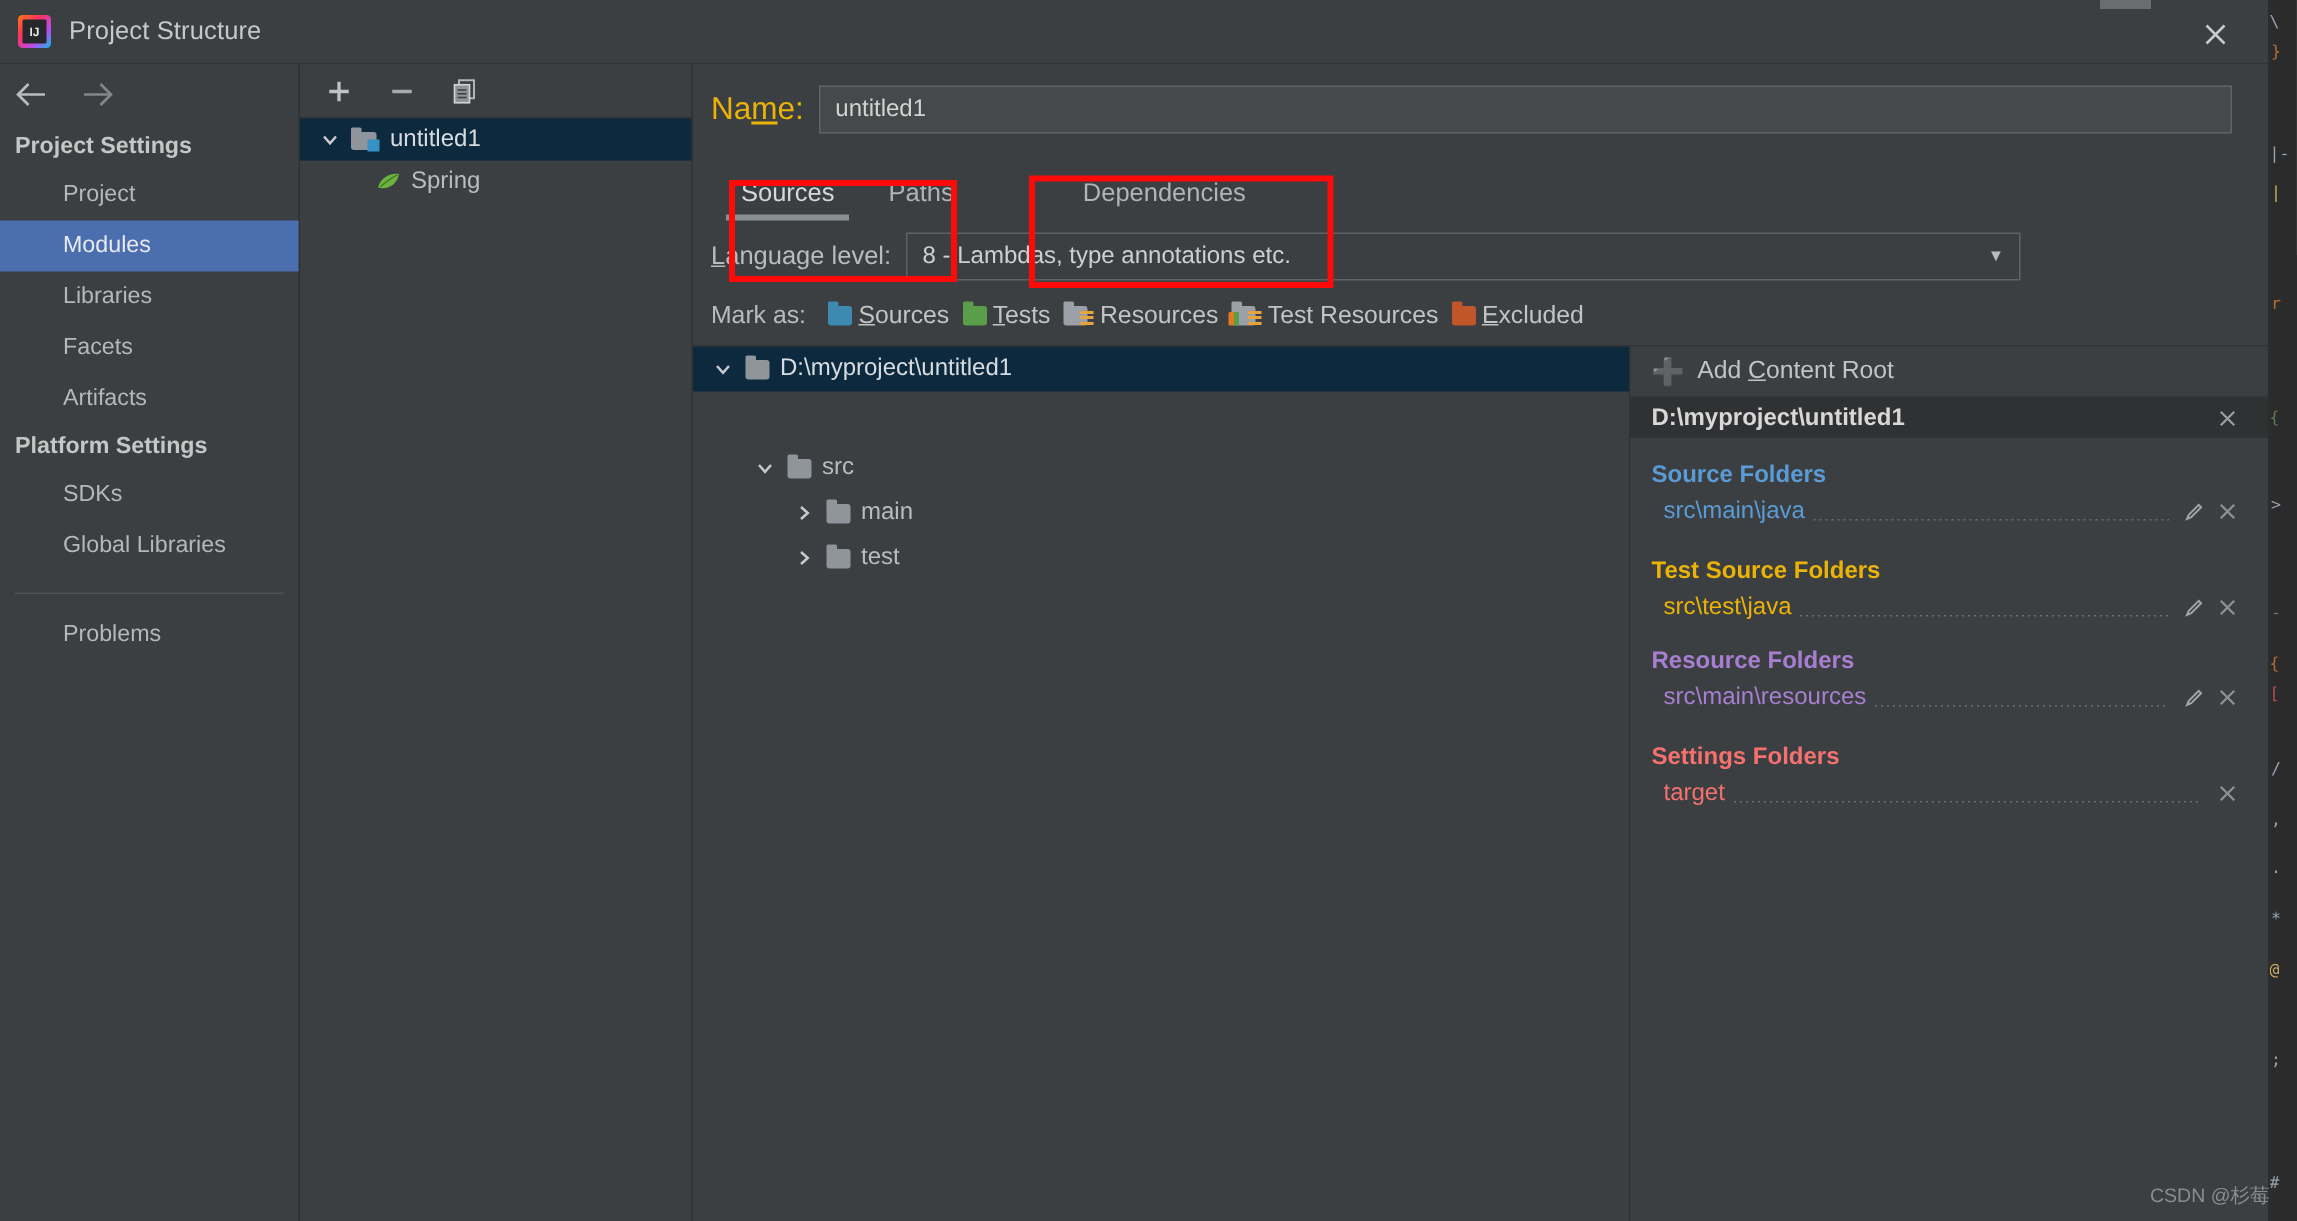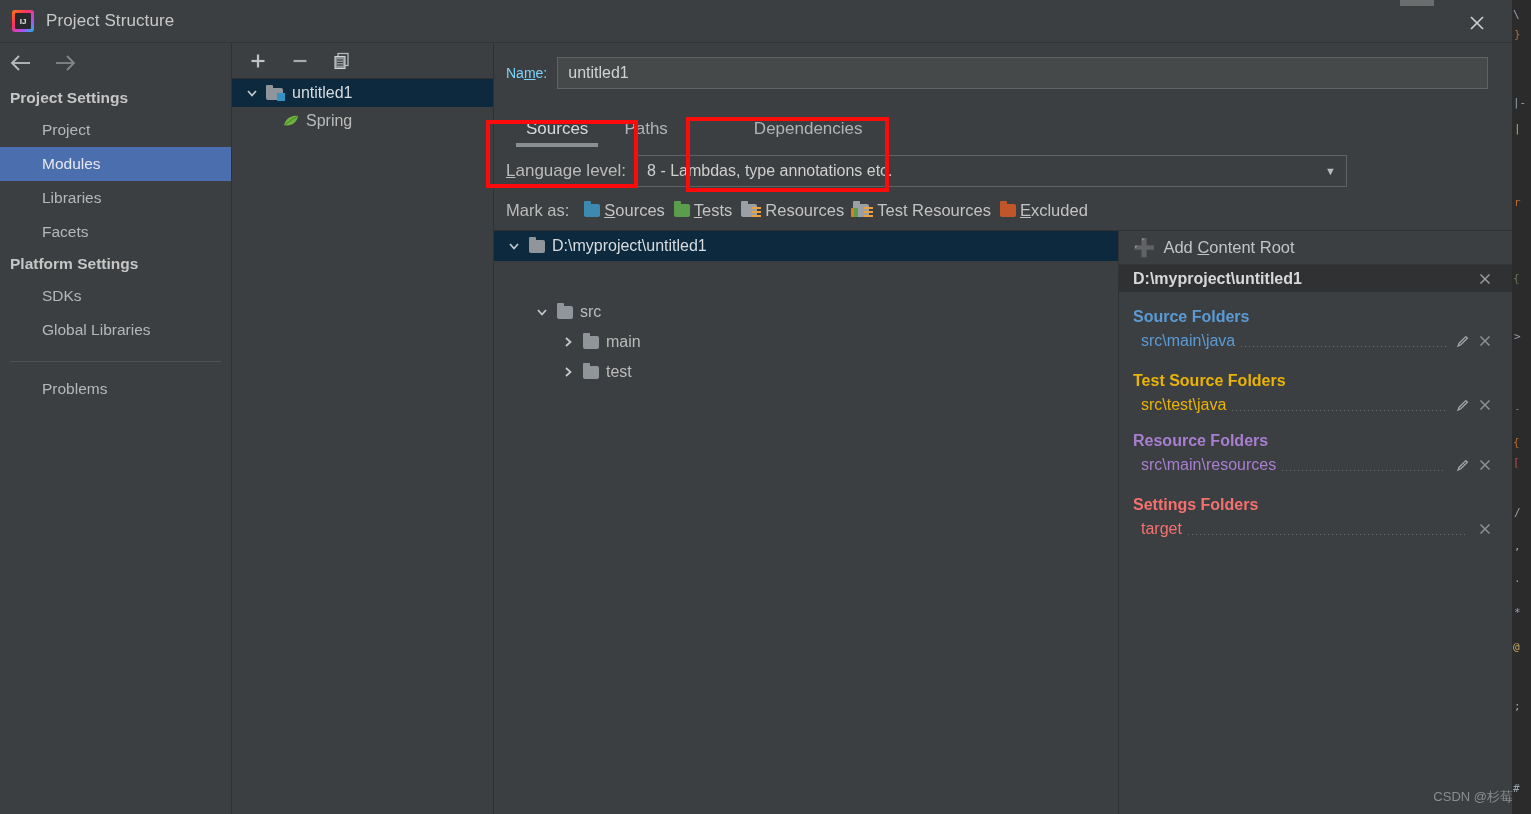--- a/index.html
+++ b/index.html
@@ -80,21 +80,21 @@
     position: absolute; right: 78px; top: 0px;
     width: 34px; height: 6px;
     background: #6a6d6e;
   }
 
   
   .body { position: relative; display: flex; height: 771px; }
 
   
   .sidebar {
-    width: 232px; flex: none;
+    width: 200px; flex: none;
     background: #3c3f41;
     border-right: 1px solid #2f3133;
     position: relative;
   }
   .nav-arrows {
     height: 40px; display: flex; align-items: center;
     padding-left: 6px; gap: 14px;
   }
   .nav-arrow { width: 30px; height: 26px; display:flex; align-items:center; justify-content:center; cursor:pointer; }
   .sec-head {
@@ -140,21 +140,21 @@
   .main {
     flex: 1; position: relative;
     background: #3c3f41;
     display: flex; flex-direction: column;
   }
   .name-row {
     display: flex; align-items: center;
     padding: 14px 24px 0 12px;
     gap: 10px;
   }
-  .name-label { font-size: 14px; color: #7dd3fc; white-space: nowrap; }
+  .name-label { font-size: 21px; color: #eab308; white-space: nowrap; }
   .name-label u { text-decoration: underline; }
   .name-input {
     flex: 1; height: 32px;
     background: #45494a; border: 1px solid #5e6365;
     color: #d2d2d2; font-size: 16px;
     padding: 0 10px;
     font-family: "Liberation Sans", sans-serif;
     outline: none;
   }
 
@@ -359,20 +359,21 @@
               <polyline points="14,2 21,9 14,16" fill="none" stroke="#83878a" stroke-width="1.8"></polyline>
             </svg>
           </div>
         </div>
 
         <div class="sec-head">Project Settings</div>
         <div class="nav-item">Project</div>
         <div class="nav-item selected">Modules</div>
         <div class="nav-item">Libraries</div>
         <div class="nav-item">Facets</div>
+        <div class="nav-item">Artifacts</div>
 
         <div class="sec-head">Platform Settings</div>
         <div class="nav-item">SDKs</div>
         <div class="nav-item">Global Libraries</div>
 
         <div class="sidebar-sep"></div>
         <div class="nav-item">Problems</div>
       </div>
 
       <div class="modules-panel">

